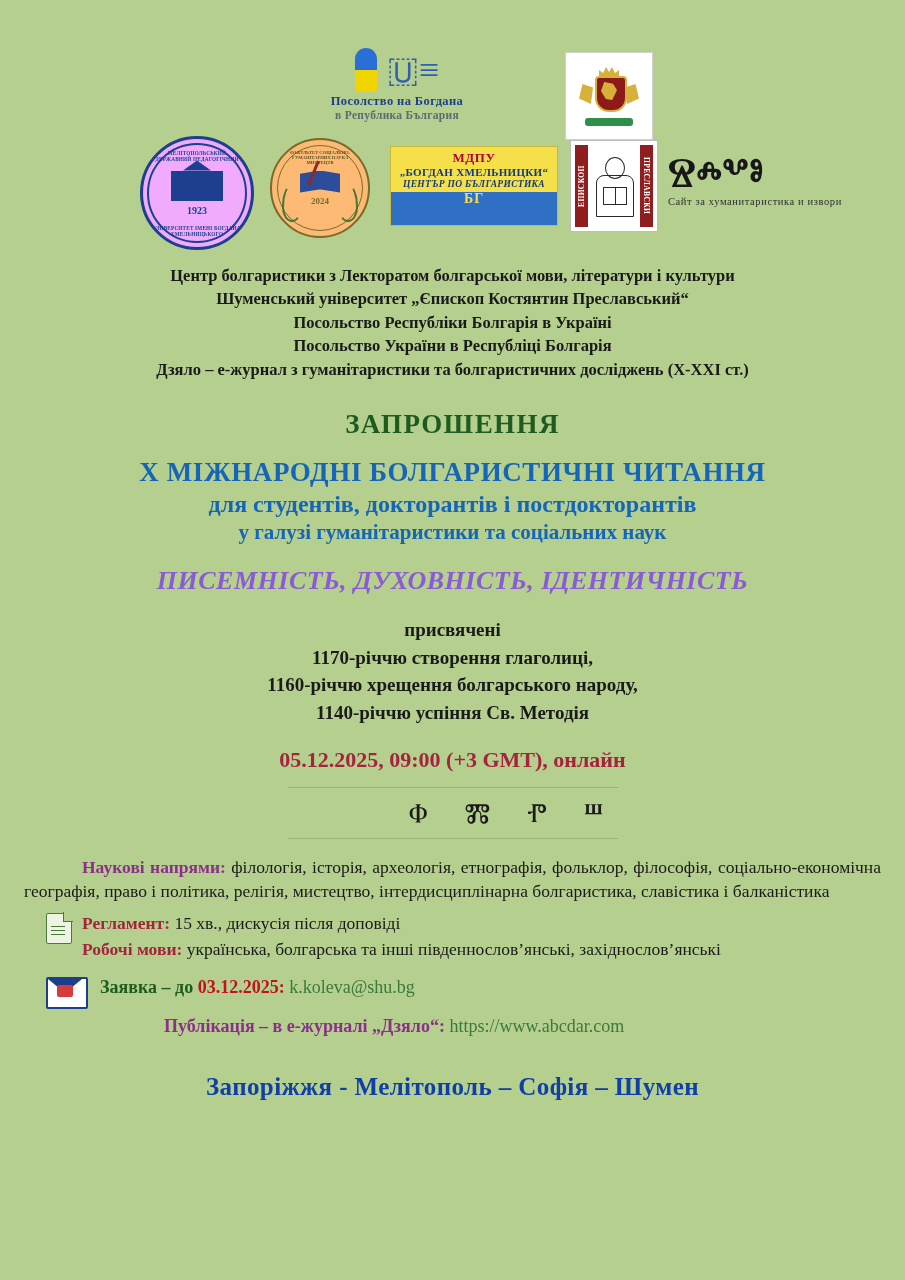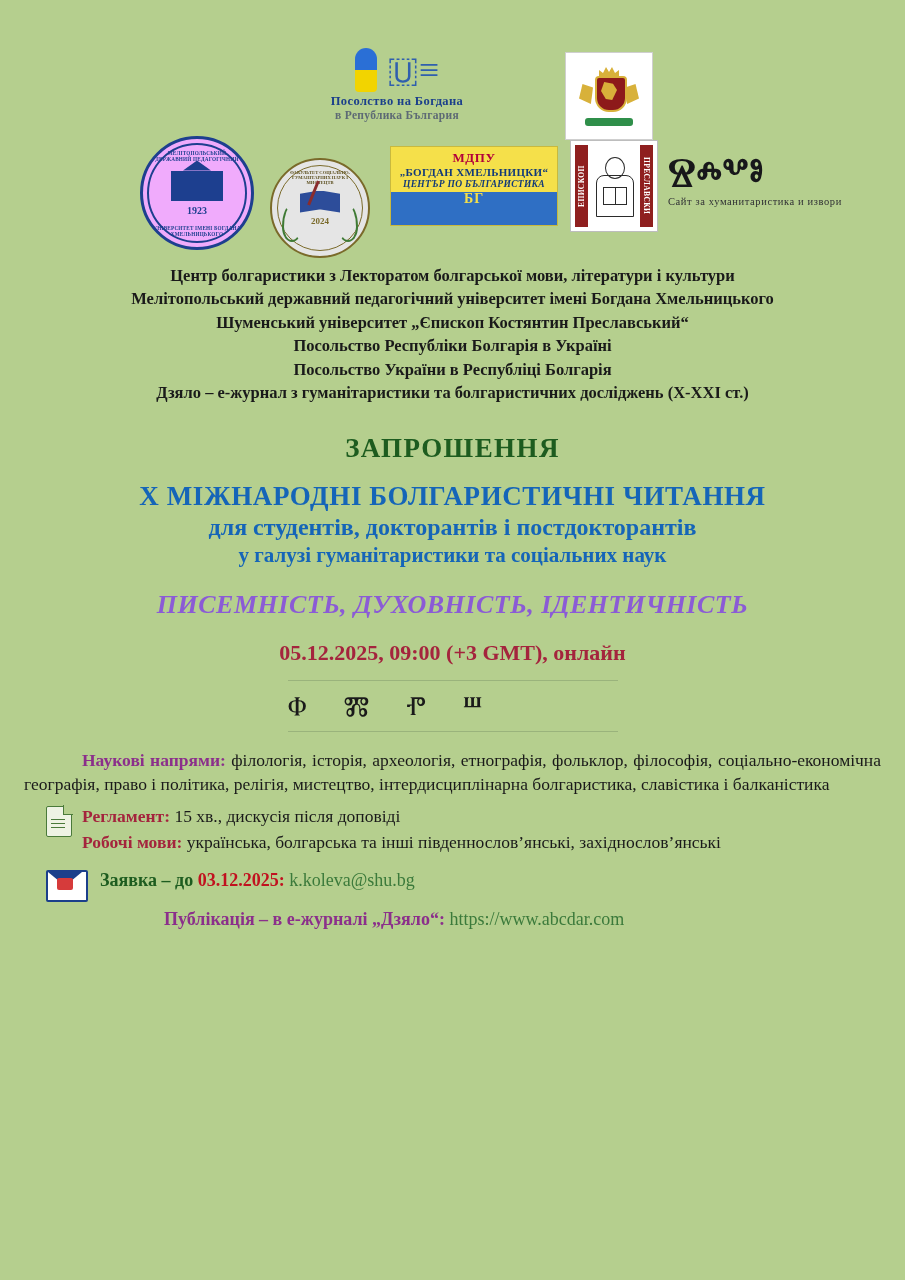--- a/index.html
+++ b/index.html
@@ -193,25 +193,25 @@
     color: #1d3f8f;
     font-weight: bold;
     letter-spacing: 0.2px;
   }
   .seal-arc-top { top: 5px; }
   .seal-arc-bot { bottom: 4px; }
 
   
   .logo-faculty-seal {
     left: 246px;
-    top: 158px;
+    top: 138px;
     width: 100px;
     height: 100px;
     border-radius: 50%;
-    background: #e5e5e5;
+    background: #fdba74;
     border: 2px solid #7a6a2a;
     display: flex;
     align-items: center;
     justify-content: center;
     overflow: hidden;
   }
   .fac-inner {
     width: 84px;
     height: 84px;
     border-radius: 50%;
@@ -437,21 +437,21 @@
     color: #a4243d;
     margin-top: 20px;
   }
 
   .glagol-row {
     width: 330px;
     margin: 14px auto 0 auto;
     border-top: 1px solid #9ab37c;
     border-bottom: 1px solid #9ab37c;
     padding: 9px 0;
-    text-align: left;
+    text-align: right;
     font-family: "DejaVu Sans", sans-serif;
     font-size: 27px;
     color: #1a1a1a;
     letter-spacing: 14px;
   }
 
   .body-block {
     margin-top: 16px;
     font-size: 17.5px;
     color: #1a1a1a;
@@ -628,35 +628,40 @@
     </div>
 
     <div class="logo logo-slovo">
       <div class="slovo-word">Ⱄⰾⰲⱁ</div>
       <div class="slovo-sub">Сайт за хуманитаристика и извори</div>
     </div>
   </div>
 
   <div class="organizers">
     <div>Центр болгаристики з Лекторатом болгарської мови, літератури і культури</div>
-    <div>Мелітопольський державний педагогічний університет імені Богдана Хмельницького</div>
     <div>Шуменський університет „Єпископ Костянтин Преславський“</div>
     <div>Посольство Республіки Болгарія в Україні</div>
     <div>Посольство України в Республіці Болгарія</div>
     <div>Дзяло – е-журнал з гуманітаристики та болгаристичних досліджень (X-XXI ст.)</div>
   </div>
 
   <div class="invitation">ЗАПРОШЕННЯ</div>
 
   <div class="title-main">X МІЖНАРОДНІ БОЛГАРИСТИЧНІ ЧИТАННЯ</div>
   <div class="title-sub1">для студентів, докторантів і постдокторантів</div>
   <div class="title-sub2">у галузі гуманітаристики та соціальних наук</div>
 
   <div class="theme">ПИСЕМНІСТЬ, ДУХОВНІСТЬ, ІДЕНТИЧНІСТЬ</div>
 
+  <div class="dedication">
+    <div>присвячені</div>
+    <div>1170-річчю створення глаголиці,</div>
+    <div>1160-річчю хрещення болгарського народу,</div>
+    <div>1140-річчю успіння Св. Методія</div>
+  </div>
 
   <div class="datetime">05.12.2025, 09:00 (+3 GMT), онлайн</div>
 
   <div class="glagol-row">Ⱇ Ⰿ Ⱂ Ⱎ</div>
 
   <div class="body-block justified indent-para">
     <span class="lead-purple">Наукові напрями:</span>
     <span>філологія, історія, археологія, етнографія, фольклор, філософія, соціально-економічна географія, право і політика, релігія, мистецтво, інтердисциплінарна болгаристика, славістика і балканістика</span>
   </div>
 
@@ -676,14 +681,15 @@
     <span class="apply-label">Заявка – до</span>
     <span class="apply-date">03.12.2025:</span>
     <span class="apply-mail">k.koleva@shu.bg</span>
   </div>
 
   <div class="publication">
     <span>Публікація – в е-журналі „Дзяло“:</span>
     <span class="url">https://www.abcdar.com</span>
   </div>
 
+  <div class="cities">Запоріжжя - Мелітополь – Софія – Шумен</div>
 
 </div>
 
 </body></html>

